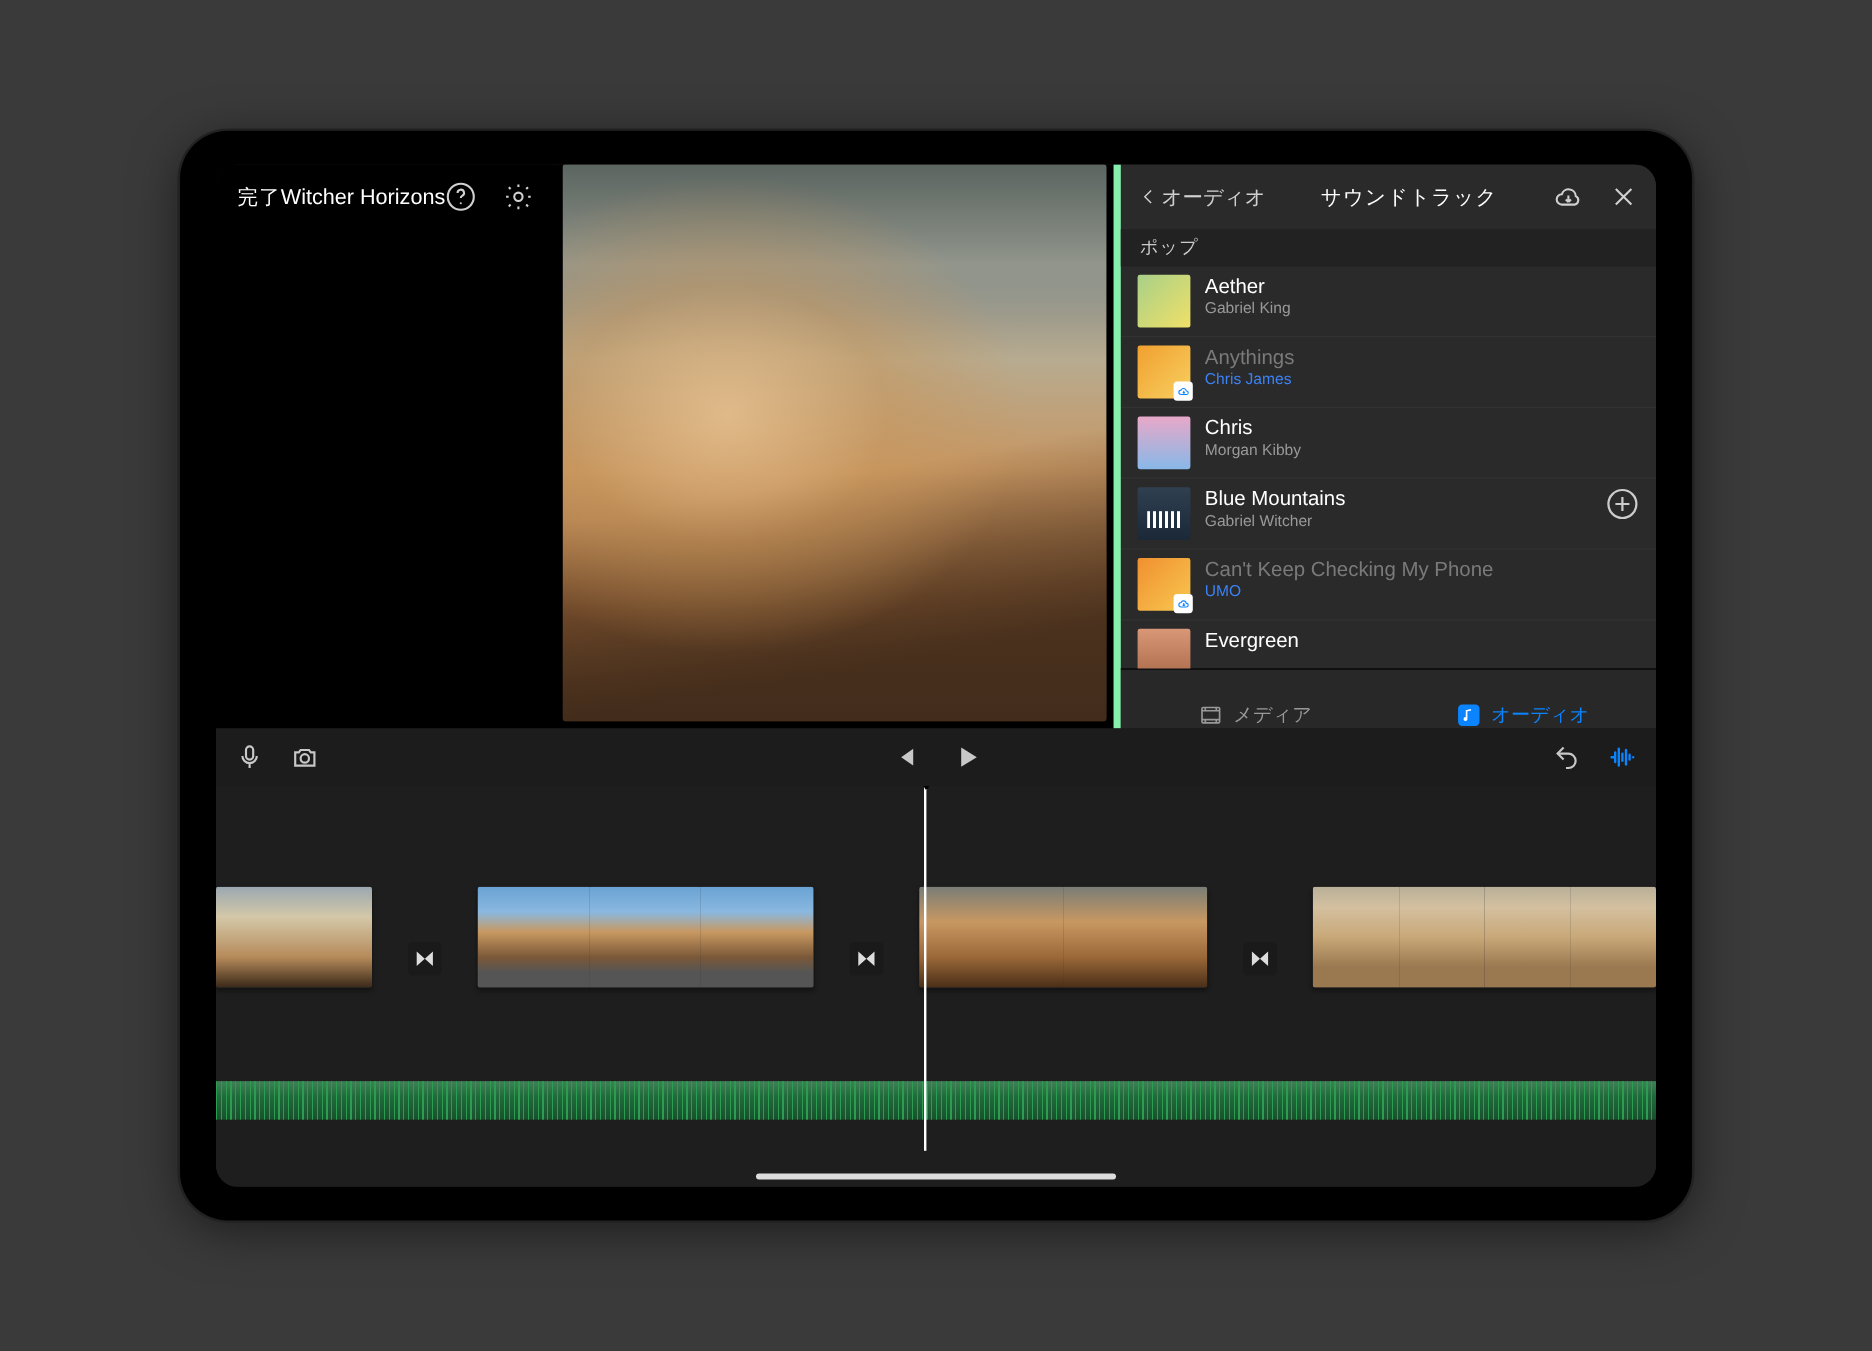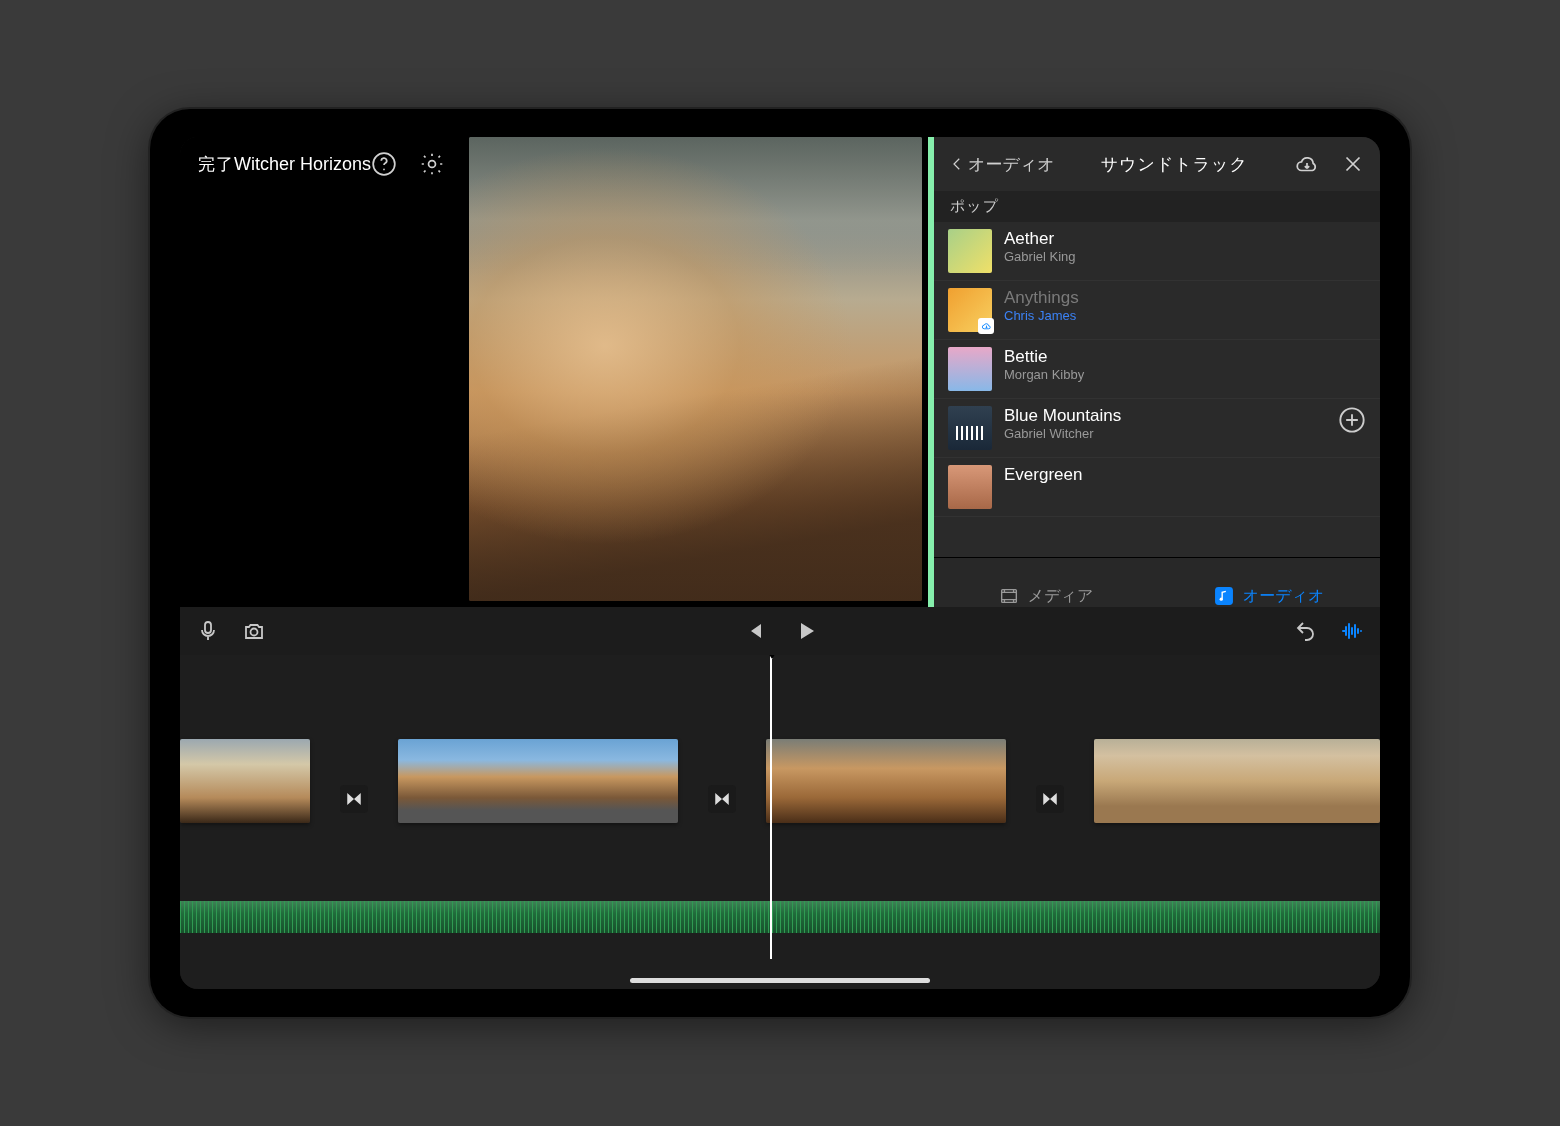--- a/index.html
+++ b/index.html
@@ -237,34 +237,48 @@
                 </div>
               </div>
               <div class="track-info">
                 <div class="track-title">Anythings</div>
                 <div class="track-artist">Chris James</div>
               </div>
             </div>
             <div class="track">
               <div class="art art3"></div>
               <div class="track-info">
-                <div class="track-title">Bettie</div>
+                <div class="track-title">Chris</div>
                 <div class="track-artist">Morgan Kibby</div>
               </div>
             </div>
             <div class="track">
               <div class="art art4"></div>
               <div class="track-info">
                 <div class="track-title">Blue Mountains</div>
                 <div class="track-artist">Gabriel Witcher</div>
               </div>
               <span class="add-btn"><svg viewBox="0 0 24 24">
                   <circle cx="12" cy="12" r="10"></circle>
                   <path d="M12 7v10M7 12h10"></path>
                 </svg></span>
+            </div>
+            <div class="track dim">
+              <div class="art art5">
+                <div class="cloud-badge">
+                  <svg viewBox="0 0 24 24">
+                    <path d="M7 17a4 4 0 010-8 5 5 0 019.6 1.5A3 3 0 0117 17H7z"></path>
+                    <path d="M12 10v5m0 0l-2-2m2 2l2-2"></path>
+                  </svg>
+                </div>
+              </div>
+              <div class="track-info">
+                <div class="track-title">Can't Keep Checking My Phone</div>
+                <div class="track-artist">UMO</div>
+              </div>
             </div>
             <div class="track">
               <div class="art art6"></div>
               <div class="track-info">
                 <div class="track-title">Evergreen</div>
               </div>
             </div>
           </div>
 
         <div class="panel-tabs">

